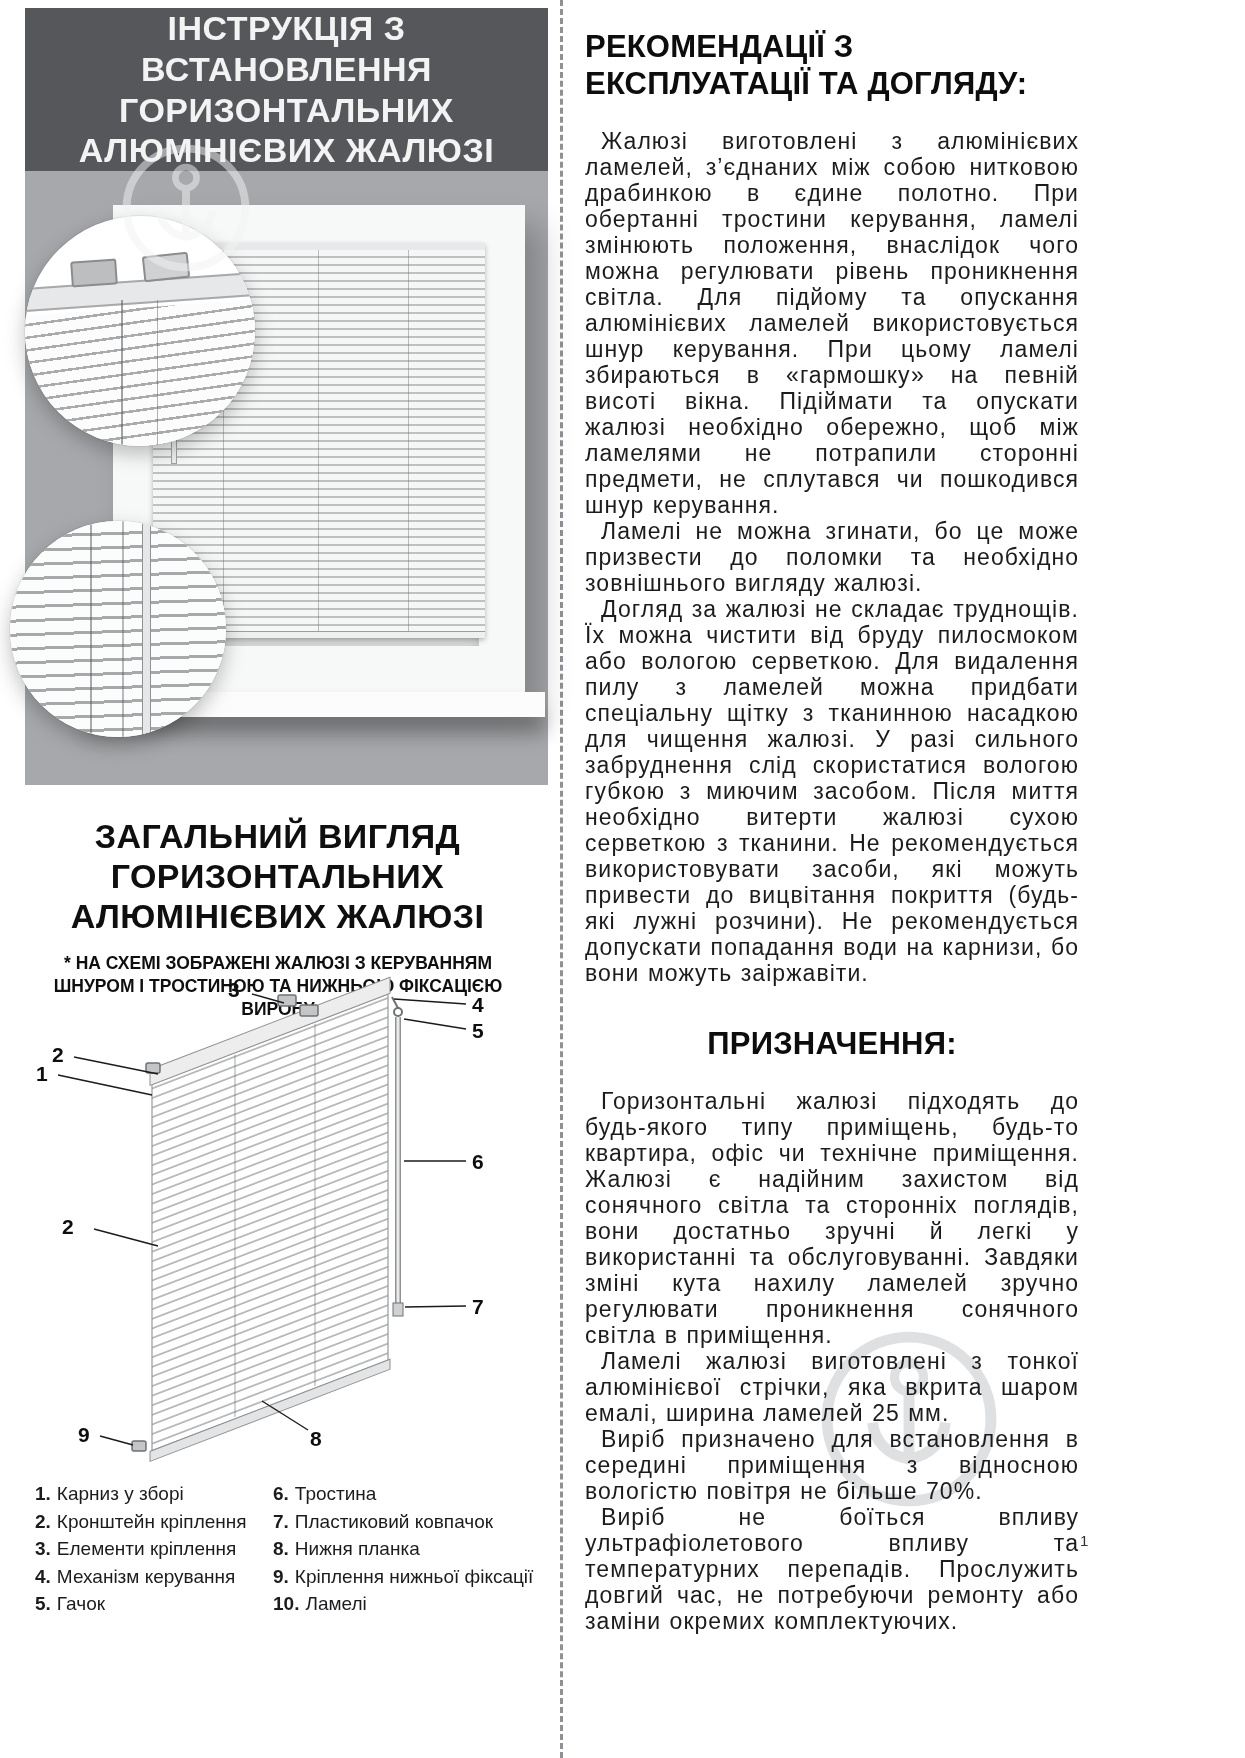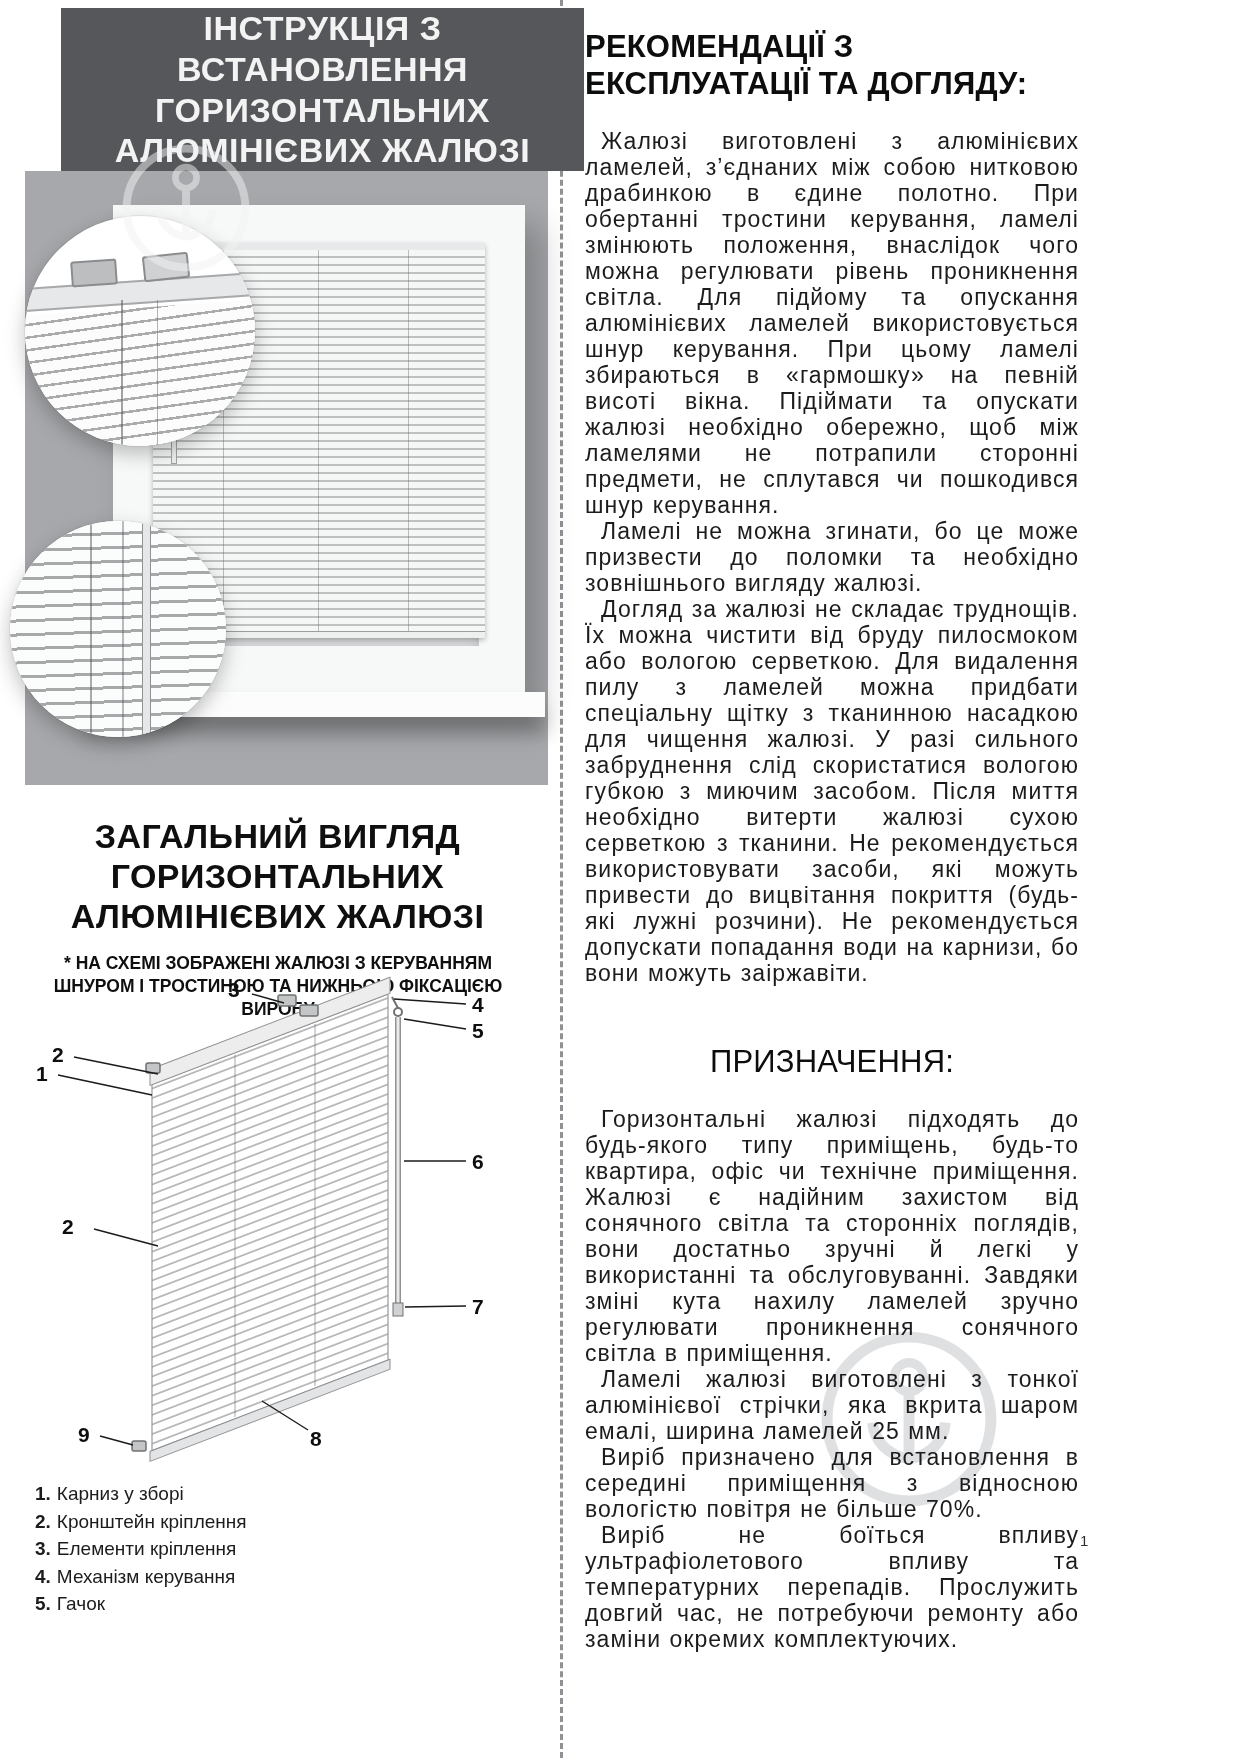--- a/index.html
+++ b/index.html
@@ -3,21 +3,21 @@
 <meta charset="utf-8">
 <style>
   html,body{margin:0;padding:0;background:#fff;}
   body{font-family:"Liberation Sans", sans-serif;color:#1c1c1e;}
   .page{position:relative;width:1245px;height:1758px;background:#ffffff;overflow:hidden;}
 
   
   .divider{position:absolute;left:560px;top:0;height:1758px;width:0;border-left:3px dashed #8f9194;}
 
   
-  .hdr-box{position:absolute;left:25px;top:8px;width:523px;height:163px;background:#56575a;display:flex;align-items:center;justify-content:center;margin-left:36px;}
+  .hdr-box{position:absolute;left:25px;top:8px;width:523px;height:163px;background:#56575a;display:flex;align-items:center;justify-content:center;}
   .hdr-title{color:#f3f3f3;font-weight:700;font-size:34px;line-height:1.2;text-align:center;letter-spacing:.5px;padding:0 10px;}
 
   .illus{position:absolute;left:25px;top:171px;width:523px;height:614px;background:#a6a8ab;}
   .win-frame{position:absolute;left:88px;top:34px;width:412px;height:489px;background:#f7f8f8;box-shadow:16px 20px 30px rgba(0,0,0,.22);}
   .win-open{position:absolute;left:46px;top:44px;right:46px;bottom:48px;background:#d7d9da;box-shadow:inset 0 16px 20px -10px rgba(0,0,0,.40), inset 14px 0 18px -12px rgba(0,0,0,.30);}
   .win-blinds{position:absolute;left:40px;top:38px;right:40px;bottom:56px;background:repeating-linear-gradient(180deg,#f5f6f6 0 6.5px,#bec0c2 6.5px 8px);border-top:7px solid #e8e9ea;box-shadow:0 2px 5px rgba(0,0,0,.28);}
   .win-blinds::after{content:"";position:absolute;left:0;right:0;bottom:0;height:6px;background:#eef0f0;border-top:1px solid #9a9c9e;}
   .win-ladder{position:absolute;top:0;bottom:0;width:1px;background:rgba(90,92,94,.38);}
   .wl1{left:70px;} .wl2{left:165px;} .wl3{left:255px;}
   .win-wand{position:absolute;left:18px;top:0;width:4px;height:212px;background:#eef0f0;border:1px solid #a0a2a4;}
@@ -60,21 +60,21 @@
   .legend ul{list-style:none;margin:0;padding:0;}
   .legend .c1{width:238px;}
   .legend .c2{flex:1;}
   .legend b{font-weight:700;margin-right:6px;}
 
   
   .right{position:absolute;left:585px;top:28px;width:494px;z-index:1;}
   .r-title{text-align:left;font-weight:700;font-size:31px;line-height:1.2;color:#0d0d0e;letter-spacing:.2px;}
   .body-text{margin-top:26px;}
   .body-text p{margin:0;text-indent:16px;text-align:justify;font-size:23px;line-height:26px;letter-spacing:1.05px;word-spacing:1px;}
-  .p-title{margin-top:58px;text-align:center;font-weight:400;font-size:31px;color:#0d0d0e;letter-spacing:.2px;}
+  .p-title{margin-top:40px;text-align:center;font-weight:700;font-size:31px;color:#0d0d0e;letter-spacing:.2px;}
 
   .pageno{position:absolute;left:1080px;top:1532px;font-size:15px;color:#303032;}
 </style>
 </head>
 <body>
 
 <div class="page">
 
   <div class="divider"></div>
 
@@ -180,20 +180,27 @@
   </div>
 
   <div class="legend">
     <ul class="c1">
       <li><b>1.</b><span>Карниз у зборі</span></li>
       <li><b>2.</b><span>Кронштейн кріплення</span></li>
       <li><b>3.</b><span>Елементи кріплення</span></li>
       <li><b>4.</b><span>Механізм керування</span></li>
       <li><b>5.</b><span>Гачок</span></li>
     </ul>
+    <ul class="c2">
+      <li><b>6.</b><span>Тростина</span></li>
+      <li><b>7.</b><span>Пластиковий ковпачок</span></li>
+      <li><b>8.</b><span>Нижня планка</span></li>
+      <li><b>9.</b><span>Кріплення нижньої фіксації</span></li>
+      <li><b>10.</b><span>Ламелі</span></li>
+    </ul>
   </div>
 
   <div class="wm wm-bottom">
     <svg viewBox="0 0 100 100" fill="none" stroke="currentColor">
       <circle cx="50" cy="50" r="45" stroke-width="6"></circle>
       <circle cx="50" cy="27" r="8" stroke-width="5"></circle>
       <path d="M50 36 V74 M50 72 C38 70 31 62 30 52 M50 72 C62 70 69 62 70 52" stroke-width="6"></path>
     </svg>
   </div>
 

